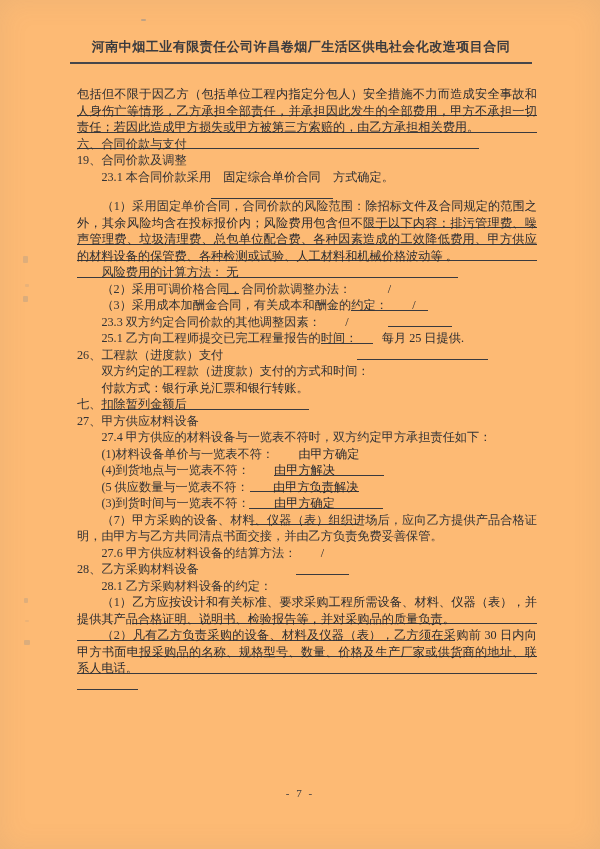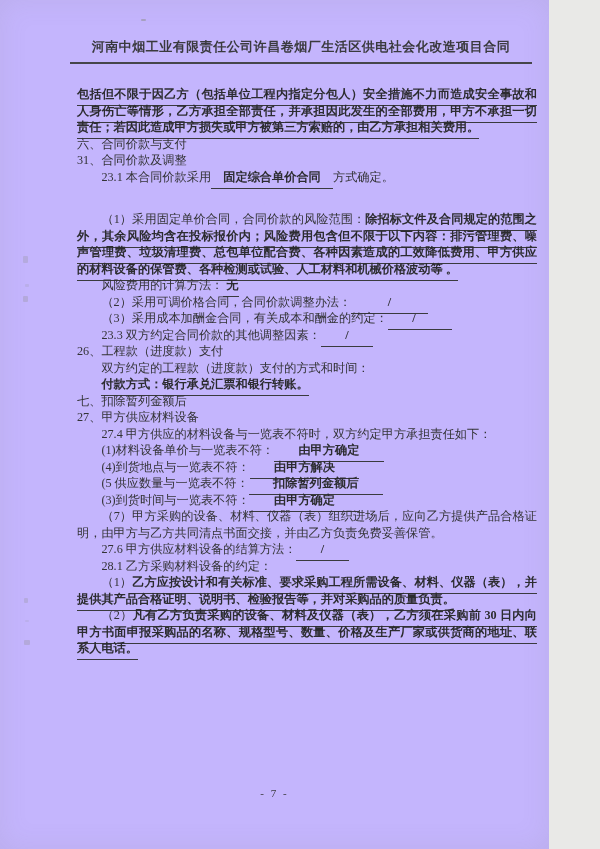--- a/index.html
+++ b/index.html
@@ -2,22 +2,22 @@
 <html><head>
 <meta charset="utf-8">
 <style>
   html,body{margin:0;padding:0;}
   body{
     width:600px;height:849px;
     background:#e9e9e7;
     font-family:"Liberation Serif","DejaVu Serif",serif;
   }
   .page{
-    position:relative;width:549px;height:849px;
-    background:#c4b5fd;
+    position:relative;width:600px;height:849px;
+    background:#fdba74;
     overflow:hidden;
     color:#2e2e31;
     box-shadow:inset 0 0 28px rgba(120,120,118,0.12);
   }
   .header{
     position:absolute;top:38px;left:70px;width:462px;
     text-align:center;
   }
   .header-title{
     display:block;
@@ -30,26 +30,26 @@
   }
   .doc-body{
     position:absolute;top:86px;left:77px;width:460px;
     font-size:12.2px;
     line-height:16.5px;
     text-align:justify;
     color:#333336;
   }
   .para{margin:0;}
   .ti{text-indent:2em;}
-  .gap{margin-top:26px;}
+  .gap{margin-top:13px;}
   .u{
-    font-weight:bold;
+    font-weight:normal;
     color:#2c2c30;
     border-bottom:1.5px solid #3a3a3e;
-    padding-bottom:4px;
+    padding-bottom:14px;
   }
   .footer{
     position:absolute;left:0;bottom:50px;width:100%;
     text-align:center;
     font-size:11px;
     letter-spacing:2px;
     color:#3a3a3e;
   }
   
   .artifact{
@@ -78,39 +78,41 @@
   <div class="artifact a6"></div>
   <div class="artifact a7"></div>
 
   <div class="header">
     <span class="header-title">河南中烟工业有限责任公司许昌卷烟厂生活区供电社会化改造项目合同</span>
   </div>
 
   <div class="doc-body" id="doc-body">
       <div class="para"><span class="u">包括但不限于因乙方（包括单位工程内指定分包人）安全措施不力而造成安全事故和人身伤亡等情形，乙方承担全部责任，并承担因此发生的全部费用，甲方不承担一切责任；若因此造成甲方损失或甲方被第三方索赔的，由乙方承担相关费用。</span></div>
       <div class="para"><span>六、合同价款与支付</span></div>
-      <div class="para"><span>31、合同价款及调整</span></div>
+      <div class="para"><span>19、合同价款及调整</span></div>
       <div class="para ti"><span>23.1 本合同价款采用</span><span class="u">　固定综合单价合同　</span><span>方式确定。</span></div>
       <div class="para ti gap"><span>（1）采用固定单价合同，合同价款的风险范围：</span><span class="u">除招标文件及合同规定的范围之外，其余风险均含在投标报价内；风险费用包含但不限于以下内容：排污管理费、噪声管理费、垃圾清理费、总包单位配合费、各种因素造成的工效降低费用、甲方供应的材料设备的保管费、各种检测或试验、人工材料和机械价格波动等 。</span></div>
       <div class="para ti"><span>风险费用的计算方法：</span><span class="u"> 无 </span></div>
       <div class="para ti"><span>（2）采用可调价格合同，合同价款调整办法：</span><span class="u">　　　/　　　</span></div>
       <div class="para ti"><span>（3）采用成本加酬金合同，有关成本和酬金的约定：</span><span class="u">　　/　　　</span></div>
       <div class="para ti"><span>23.3 双方约定合同价款的其他调整因素：</span><span class="u">　　/　　</span></div>
+      <div class="para ti"><span>25.1 乙方向工程师提交已完工程量报告的时间：</span><span class="u">　　每月 25 日提供.　　</span></div>
       <div class="para"><span>26、工程款（进度款）支付</span></div>
       <div class="para ti"><span>双方约定的工程款（进度款）支付的方式和时间：</span></div>
       <div class="para ti"><span class="u">付款方式：银行承兑汇票和银行转账。</span></div>
       <div class="para"><span>七、扣除暂列金额后</span></div>
       <div class="para"><span>27、甲方供应材料设备</span></div>
       <div class="para ti"><span>27.4 甲方供应的材料设备与一览表不符时，双方约定甲方承担责任如下：</span></div>
       <div class="para ti"><span>(1)材料设备单价与一览表不符：</span><span class="u">　　由甲方确定　　</span></div>
       <div class="para ti"><span>(4)到货地点与一览表不符：</span><span class="u">　　由甲方解决　　</span></div>
-      <div class="para ti"><span>(5 供应数量与一览表不符：</span><span class="u">　　扣除暂列金额后　　</span></div>
+      <div class="para ti"><span>(5 供应数量与一览表不符：</span><span class="u">　　由甲方负责解决　　</span></div>
       <div class="para ti"><span>(3)到货时间与一览表不符：</span><span class="u">　　由甲方确定　　</span></div>
       <div class="para ti"><span>（7）甲方采购的设备、材料、仪器（表）组织进场后，应向乙方提供产品合格证明，由甲方与乙方共同清点书面交接，并由乙方负责免费妥善保管。</span></div>
       <div class="para ti"><span>27.6 甲方供应材料设备的结算方法：</span><span class="u">　　/　　</span></div>
+      <div class="para"><span>28、乙方采购材料设备</span></div>
       <div class="para ti"><span>28.1 乙方采购材料设备的约定：</span></div>
       <div class="para ti"><span>（1）</span><span class="u">乙方应按设计和有关标准、要求采购工程所需设备、材料、仪器（表），并提供其产品合格证明、说明书、检验报告等，并对采购品的质量负责。</span></div>
       <div class="para ti"><span>（2）</span><span class="u">凡有乙方负责采购的设备、材料及仪器（表），乙方须在采购前 30 日内向甲方书面申报采购品的名称、规格型号、数量、价格及生产厂家或供货商的地址、联系人电话。</span></div>
     </div>
 
   <div class="footer">
     <span>- 7 -</span>
   </div>
 
 </div>

